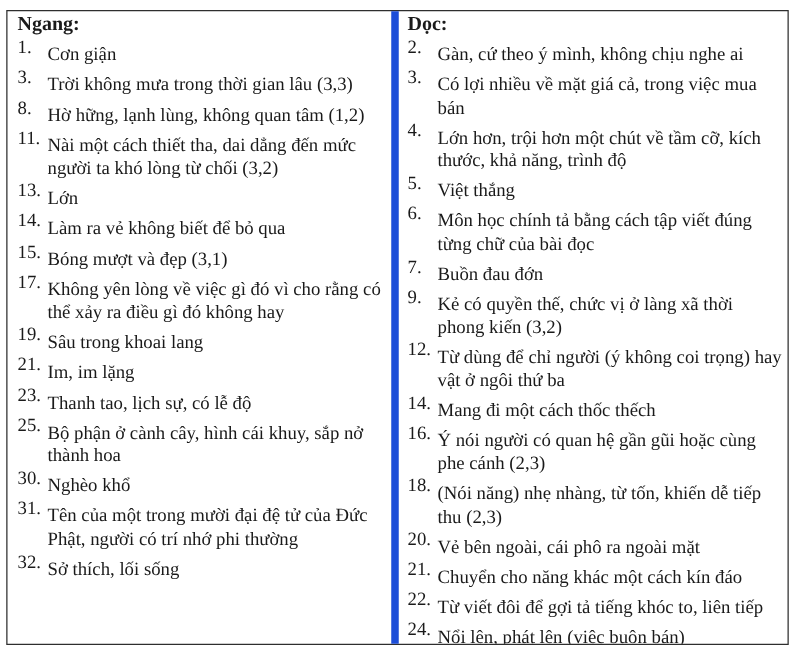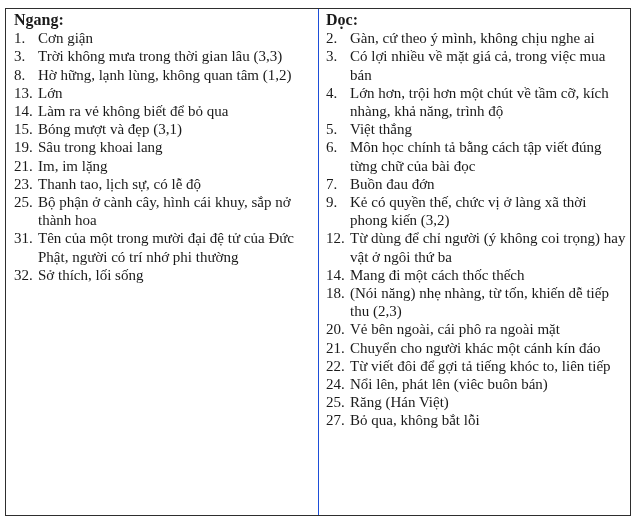--- a/index.html
+++ b/index.html
@@ -28,21 +28,21 @@
     display: flex;
     background: #ffffff;
   }
   .cell {
     box-sizing: border-box;
     padding: 2px 4px 0 8px;
     overflow: hidden;
   }
   .cell.across {
     width: 313px;
-    border-right: 1px solid #1d4ed8;
+    border-right: 6px solid #1d4ed8;
     font-family: Liberation Serif, serif;
   }
   .cell.down {
     flex: 1;
     padding-left: 7px;
     font-family: Liberation Serif, serif;
   }
   .cell-header {
     font-weight: bold;
     font-size: 16px;
@@ -51,20 +51,21 @@
   .clue {
     display: flex;
     align-items: flex-start;
   }
   .clue-num {
     flex: 0 0 24px;
     width: 24px;
   }
   .clue-text {
     flex: 1;
+    margin-top: 6px;
   }
 </style>
 </head>
 <body>
 
 <div class="page">
   <div class="clue-table">
     <div class="cell across">
       <div class="cell-header">Ngang:</div>
       <div class="clue-list">
@@ -74,46 +75,58 @@
           </div>
           <div class="clue">
             <span class="clue-num">3.</span>
             <span class="clue-text">Trời không mưa trong thời gian lâu (3,3)</span>
           </div>
           <div class="clue">
             <span class="clue-num">8.</span>
             <span class="clue-text">Hờ hững, lạnh lùng, không quan tâm (1,2)</span>
           </div>
           <div class="clue">
+            <span class="clue-num">11.</span>
+            <span class="clue-text">Nài một cách thiết tha, dai dẳng đến mức người ta khó lòng từ chối (3,2)</span>
+          </div>
+          <div class="clue">
             <span class="clue-num">13.</span>
             <span class="clue-text">Lớn</span>
           </div>
           <div class="clue">
             <span class="clue-num">14.</span>
             <span class="clue-text">Làm ra vẻ không biết để bỏ qua</span>
           </div>
           <div class="clue">
             <span class="clue-num">15.</span>
             <span class="clue-text">Bóng mượt và đẹp (3,1)</span>
           </div>
           <div class="clue">
+            <span class="clue-num">17.</span>
+            <span class="clue-text">Không yên lòng về việc gì đó vì cho rằng có thể xảy ra điều gì đó không hay</span>
+          </div>
+          <div class="clue">
             <span class="clue-num">19.</span>
             <span class="clue-text">Sâu trong khoai lang</span>
           </div>
           <div class="clue">
             <span class="clue-num">21.</span>
             <span class="clue-text">Im, im lặng</span>
           </div>
           <div class="clue">
             <span class="clue-num">23.</span>
             <span class="clue-text">Thanh tao, lịch sự, có lễ độ</span>
           </div>
           <div class="clue">
             <span class="clue-num">25.</span>
             <span class="clue-text">Bộ phận ở cành cây, hình cái khuy, sắp nở thành hoa</span>
+          </div>
+          <div class="clue">
+            <span class="clue-num">30.</span>
+            <span class="clue-text">Nghèo khổ</span>
           </div>
           <div class="clue">
             <span class="clue-num">31.</span>
             <span class="clue-text">Tên của một trong mười đại đệ tử của Đức Phật, người có trí nhớ phi thường</span>
           </div>
           <div class="clue">
             <span class="clue-num">32.</span>
             <span class="clue-text">Sở thích, lối sống</span>
           </div>
         </div>
@@ -124,21 +137,21 @@
           <div class="clue">
             <span class="clue-num">2.</span>
             <span class="clue-text">Gàn, cứ theo ý mình, không chịu nghe ai</span>
           </div>
           <div class="clue">
             <span class="clue-num">3.</span>
             <span class="clue-text">Có lợi nhiều về mặt giá cả, trong việc mua bán</span>
           </div>
           <div class="clue">
             <span class="clue-num">4.</span>
-            <span class="clue-text">Lớn hơn, trội hơn một chút về tầm cỡ, kích nhàng, khả năng, trình độ</span>
+            <span class="clue-text">Lớn hơn, trội hơn một chút về tầm cỡ, kích thước, khả năng, trình độ</span>
           </div>
           <div class="clue">
             <span class="clue-num">5.</span>
             <span class="clue-text">Việt thắng</span>
           </div>
           <div class="clue">
             <span class="clue-num">6.</span>
             <span class="clue-text">Môn học chính tả bằng cách tập viết đúng từng chữ của bài đọc</span>
           </div>
           <div class="clue">
@@ -151,30 +164,34 @@
           </div>
           <div class="clue">
             <span class="clue-num">12.</span>
             <span class="clue-text">Từ dùng để chỉ người (ý không coi trọng) hay vật ở ngôi thứ ba</span>
           </div>
           <div class="clue">
             <span class="clue-num">14.</span>
             <span class="clue-text">Mang đi một cách thốc thếch</span>
           </div>
           <div class="clue">
+            <span class="clue-num">16.</span>
+            <span class="clue-text">Ý nói người có quan hệ gần gũi hoặc cùng phe cánh (2,3)</span>
+          </div>
+          <div class="clue">
             <span class="clue-num">18.</span>
             <span class="clue-text">(Nói năng) nhẹ nhàng, từ tốn, khiến dễ tiếp thu (2,3)</span>
           </div>
           <div class="clue">
             <span class="clue-num">20.</span>
             <span class="clue-text">Vẻ bên ngoài, cái phô ra ngoài mặt</span>
           </div>
           <div class="clue">
             <span class="clue-num">21.</span>
-            <span class="clue-text">Chuyển cho người khác một cánh kín đáo</span>
+            <span class="clue-text">Chuyển cho năng khác một cách kín đáo</span>
           </div>
           <div class="clue">
             <span class="clue-num">22.</span>
             <span class="clue-text">Từ viết đôi để gợi tả tiếng khóc to, liên tiếp</span>
           </div>
           <div class="clue">
             <span class="clue-num">24.</span>
             <span class="clue-text">Nổi lên, phát lên (viêc buôn bán)</span>
           </div>
           <div class="clue">

